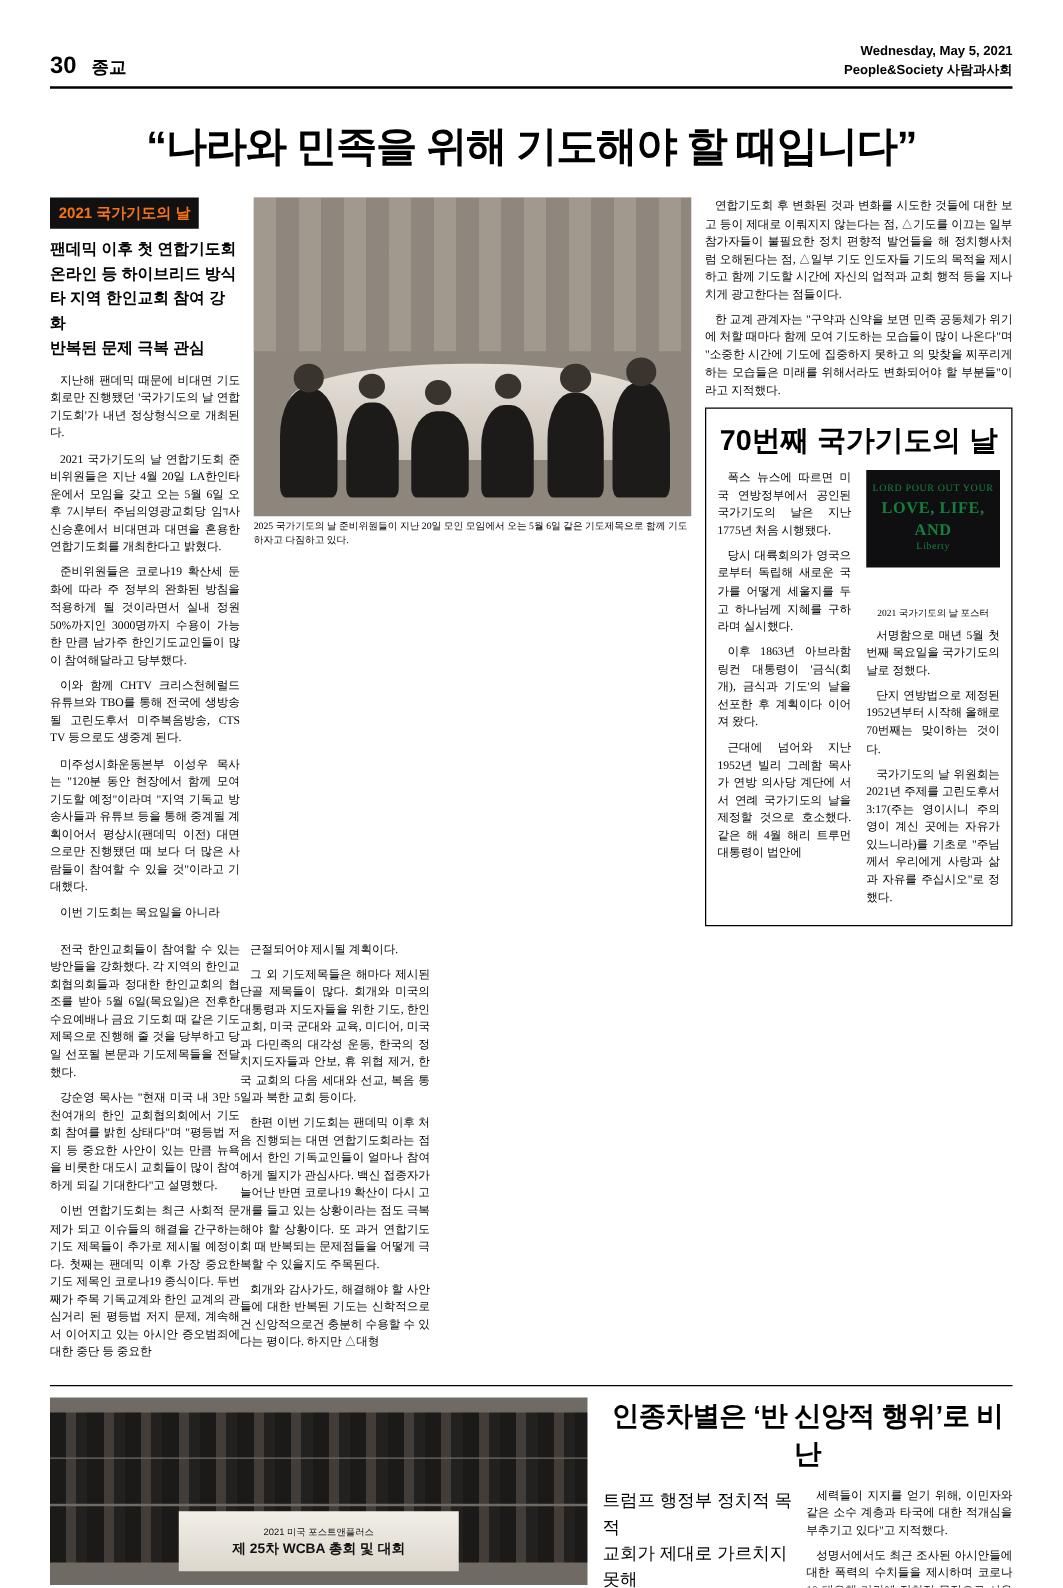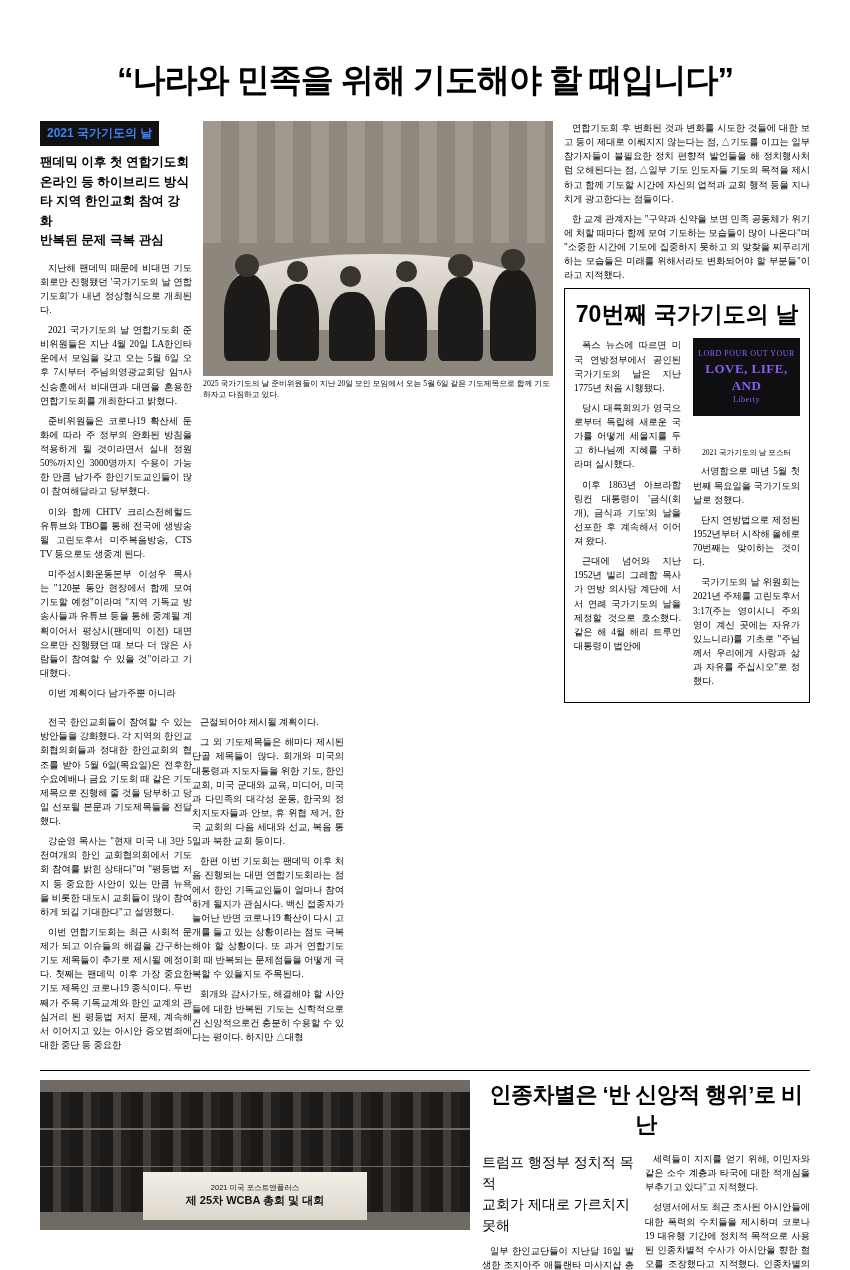--- a/index.html
+++ b/index.html
@@ -35,21 +35,21 @@
     font-size:33px;
     font-weight:bold;
     font-family:"Liberation Sans",sans-serif;
     letter-spacing:-1px;
     margin:24px 0 18px 0;
   }
   
   .top-block{display:flex;gap:11px;}
   .col-left{width:152px;}
   .tagbar{
-    background:#111;color:#3b82f6;font-size:12px;font-weight:bold;
+    background:#111;color:#f97316;font-size:12px;font-weight:bold;
     font-family:"Liberation Sans",sans-serif;
     padding:4px 7px;display:inline-block;margin-bottom:7px;
   }
   .deck{
     font-size:12.6px;font-weight:bold;line-height:1.55;
     font-family:"Liberation Sans",sans-serif;
     margin-bottom:10px;
   }
   .body-col{
     font-size:9.3px;line-height:1.52;text-align:justify;
@@ -100,21 +100,21 @@
   .boxed h3{
     text-align:center;font-size:23px;font-weight:bold;margin:2px 0 8px 0;
     font-family:"Liberation Sans",sans-serif;
   }
   .boxed .cols{display:flex;gap:12px;}
   .boxed .c{width:50%;}
   .poster{
     width:100%;height:78px;margin-bottom:3px;
     background:#0f0f12;
     display:flex;align-items:center;justify-content:center;
-    color:#8b5cf6;text-align:center;
+    color:#15803d;text-align:center;
     font-family:"Liberation Serif",serif;
   }
   .poster span{font-size:8px;line-height:1.35;letter-spacing:.5px;}
   .poster .big{font-size:13px;font-weight:bold;display:block;}
   .poster-cap{font-size:7.6px;text-align:center;margin-bottom:6px;margin-top:32px;}
   
   .rule{border-top:1.6px solid #000;margin:12px 0 0 0;}
   .lower{display:flex;gap:12px;margin-top:9px;}
   .lower-left{width:430px;}
   .lower-right{flex:1;}
@@ -143,40 +143,50 @@
   .rightcol-head{
     font-size:22px;font-weight:bold;text-align:center;
     font-family:"Liberation Sans",sans-serif;margin:0 0 12px 0;letter-spacing:-.5px;
   }
 </style>
 </head>
 <body>
 
 <div class="page">
 
+  <div class="masthead">
+    <div class="mast-left">
+      <span class="page-num">30</span>
+      <span class="section-name">종교</span>
+    </div>
+    <div class="mast-right">
+      <div class="mast-date">Wednesday, May 5, 2021</div>
+      <div class="mast-brand">People&amp;Society  사람과사회</div>
+    </div>
+  </div>
 
   <div class="headline">“나라와 민족을 위해 기도해야 할 때입니다”</div>
 
   <div class="top-block">
 
     <div class="col-left">
       <div class="tagbar">2021 국가기도의 날</div>
       <div class="deck">
         <div>팬데믹 이후 첫 연합기도회</div>
         <div>온라인 등 하이브리드 방식</div>
         <div>타 지역 한인교회 참여 강화</div>
         <div>반복된 문제 극복 관심</div>
       </div>
       <div class="body-col">
         <p>지난해 팬데믹 때문에 비대면 기도회로만 진행됐던 '국가기도의 날 연합기도회'가 내년 정상형식으로 개최된다.</p>
         <p>2021 국가기도의 날 연합기도회 준비위원들은 지난 4월 20일 LA한인타운에서 모임을 갖고 오는 5월 6일 오후 7시부터 주님의영광교회당 임דּ사 신승훈에서 비대면과 대면을 혼용한 연합기도회를 개최한다고 밝혔다.</p>
         <p>준비위원들은 코로나19 확산세 둔화에 따라 주 정부의 완화된 방침을 적용하게 될 것이라면서 실내 정원 50%까지인 3000명까지 수용이 가능한 만큼 남가주 한인기도교인들이 많이 참여해달라고 당부했다.</p>
         <p>이와 함께 CHTV 크리스천헤럴드 유튜브와 TBO를 통해 전국에 생방송될 고린도후서 미주복음방송, CTS TV 등으로도 생중계 된다.</p>
         <p>미주성시화운동본부 이성우 목사는 "120분 동안 현장에서 함께 모여 기도할 예정"이라며 "지역 기독교 방송사들과 유튜브 등을 통해 중계될 계획이어서 평상시(팬데믹 이전) 대면으로만 진행됐던 때 보다 더 많은 사람들이 참여할 수 있을 것"이라고 기대했다.</p>
-        <p>이번 계획이다 남가주뿐 아니라</p>
+        <p>이번 기도회는 목요일을 아니라</p>
       </div>
     </div>
 
     <div class="photo-wrap">
       <div class="photo">
         <div class="wall"></div>
         <div class="table"></div>
         <div class="person" style="left:6%;width:13%;height:34%"></div>
         <div class="person" style="left:21%;width:12%;height:30%"></div>
         <div class="person" style="left:36%;width:13%;height:27%"></div>
@@ -198,21 +208,21 @@
         <p>연합기도회 후 변화된 것과 변화를 시도한 것들에 대한 보고 등이 제대로 이뤄지지 않는다는 점, △기도를 이끄는 일부 참가자들이 불필요한 정치 편향적 발언들을 해 정치행사처럼 오해된다는 점, △일부 기도 인도자들 기도의 목적을 제시하고 함께 기도할 시간에 자신의 업적과 교회 행적 등을 지나치게 광고한다는 점들이다.</p>
         <p>한 교계 관계자는 "구약과 신약을 보면 민족 공동체가 위기에 처할 때마다 함께 모여 기도하는 모습들이 많이 나온다"며 "소중한 시간에 기도에 집중하지 못하고 의 맞찾을 찌푸리게 하는 모습들은 미래를 위해서라도 변화되어야 할 부분들"이라고 지적했다.</p>
       </div>
       <div class="boxed">
         <h3>70번째 국가기도의 날</h3>
         <div class="cols">
           <div class="c">
             <div class="body-col">
               <p>폭스 뉴스에 따르면 미국 연방정부에서 공인된 국가기도의 날은 지난 1775년 처음 시행됐다.</p>
               <p>당시 대륙회의가 영국으로부터 독립해 새로운 국가를 어떻게 세울지를 두고 하나님께 지혜를 구하라며 실시했다.</p>
-              <p>이후 1863년 아브라함 링컨 대통령이 '금식(회개), 금식과 기도'의 날을 선포한 후 계속해서 이어져 왔다.</p>
+              <p>이후 1863년 아브라함 링컨 대통령이 '금식(회개), 금식과 기도'의 날을 선포한 후 계획이다 이어져 왔다.</p>
               <p>근대에 넘어와 지난 1952년 빌리 그레함 목사가 연방 의사당 계단에 서서 연례 국가기도의 날을 제정할 것으로 호소했다. 같은 해 4월 해리 트루먼 대통령이 법안에</p>
             </div>
           </div>
           <div class="c">
             <div class="poster">
               <span>
                 <span>LORD POUR OUT YOUR</span><br>
                 <span class="big">LOVE, LIFE, AND</span>
                 <span>Liberty</span>
               </span>

